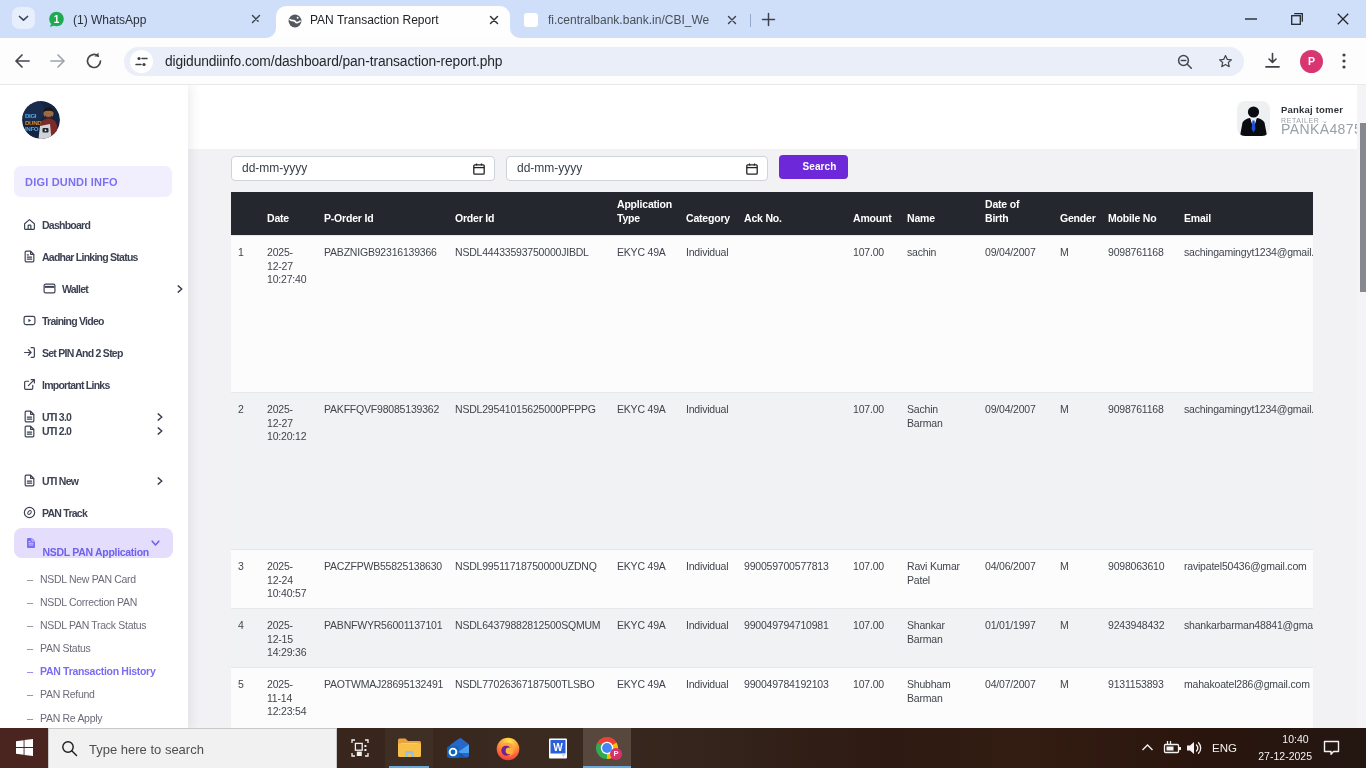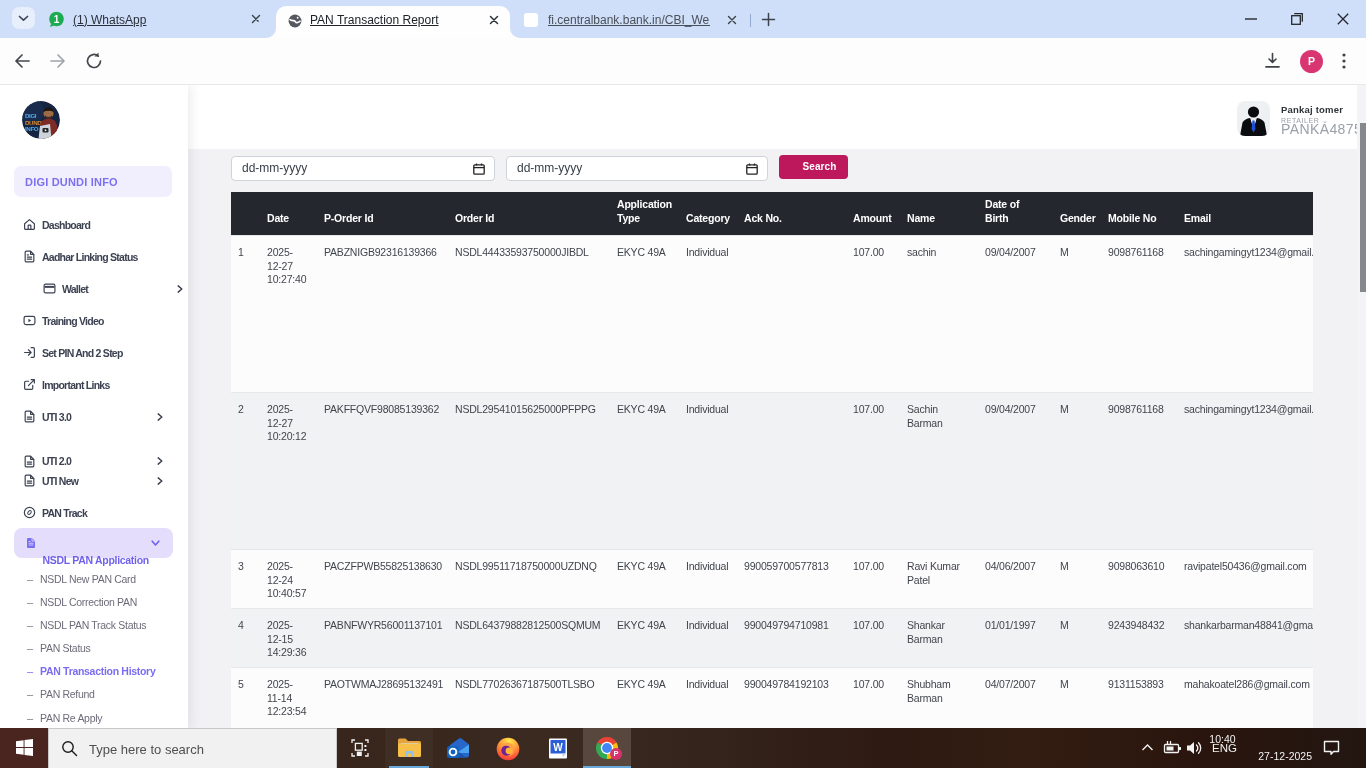--- a/index.html
+++ b/index.html
@@ -4,21 +4,21 @@
 <style>
 * { margin:0; padding:0; box-sizing:border-box; }
 html,body { width:1366px; height:768px; overflow:hidden; }
 body { font-family:"Liberation Sans", sans-serif; }
 #desk { position:relative; width:1366px; height:768px; background:#fff; overflow:hidden; }
 .abs { position:absolute; }
 
 
 #tabbar { position:absolute; left:0; top:0; width:1366px; height:38px; background:#cfdef9; }
 #tsearch { position:absolute; left:12px; top:7px; width:23px; height:22px; border-radius:7px; background:#e7eefc; }
-.tabtitle { position:absolute; top:12.5px; font-size:12px; color:#2b313a; white-space:nowrap;text-decoration:underline; }
+.tabtitle { position:absolute; top:12.5px; font-size:12px; color:#2b313a; white-space:nowrap; }
 #activetab { position:absolute; left:276px; top:6px; width:234px; height:32px; background:#fefefe; border-radius:10px 10px 0 0; }
 .flare { position:absolute; width:10px; height:10px; bottom:0; background:#fefefe; }
 .flare i { position:absolute; width:20px; height:20px; border-radius:50%; background:#cfdef9; }
 
 
 #toolbar { position:absolute; left:0; top:38px; width:1366px; height:47px; background:#fdfdfe; border-bottom:1px solid #e7e9ed; }
 #omnibox { position:absolute; left:124px; top:9px; width:1120px; height:29px; border-radius:15px; background:#e9eef8; }
 #urltext { position:absolute; left:41px; top:6.5px; font-size:13.8px; color:#24272c; letter-spacing:-0.1px; white-space:nowrap; }
 #tunecirc { position:absolute; left:6px; top:3px; width:23px; height:23px; border-radius:50%; background:#fff; }
 
@@ -38,21 +38,21 @@
 .smi .dash { position:absolute; left:27px; top:50%; transform:translateY(-50%); font-size:11px; color:#7d7a88; }
 .smi .t { position:absolute; left:40px; top:50%; transform:translateY(-50%); font-size:10.5px; font-weight:500; letter-spacing:-0.3px; color:#6e6b79; white-space:nowrap; }
 
 
 #uavatar { position:absolute; left:1237px; top:16px; width:33px; height:35px; border-radius:8px; background:#eef0f1; overflow:hidden; }
 .utxt { position:absolute; left:1281px; white-space:nowrap; }
 
 
 .dinput { position:absolute; top:70.5px; height:25px; background:#fff; border:1px solid #cfd3da; border-radius:4px; }
 .dinput .ph { position:absolute; left:10px; top:50%; transform:translateY(-50%); font-size:12px; color:#39404a; }
-#searchbtn { position:absolute; left:779px; top:70px; width:69px; height:24px; background:#be185d; border-radius:4px; color:#fff; font-size:10px; font-weight:bold; text-align:center; line-height:24px; letter-spacing:0.1px;padding-left:12px; }
+#searchbtn { position:absolute; left:779px; top:70px; width:69px; height:24px; background:#6d28d9; border-radius:4px; color:#fff; font-size:10px; font-weight:bold; text-align:center; line-height:24px; letter-spacing:0.1px;padding-left:12px; }
 
 
 #tbl { position:absolute; left:231px; top:106.5px; width:1082px; border-collapse:collapse; table-layout:fixed; }
 #tbl th { background:#24282e; color:#fff; font-size:10.5px; font-weight:bold; letter-spacing:-0.2px; text-align:left; vertical-align:bottom; padding:0 6px 10px 0; line-height:14px; }
 #tbl th:first-child, #tbl td:first-child { padding-left:7px; }
 #tbl td { font-size:10.5px; letter-spacing:-0.2px; color:#41454c; vertical-align:top; padding:10px 6px 0 0; line-height:13.5px; overflow:hidden; border-top:1px solid #e7e8ea; }
 #tbl tr.odd td { background:#fcfcfd; }
 #tbl tr.even td { background:#f1f2f3; }
 
 
@@ -132,20 +132,39 @@
     <svg class="abs" style="left:13px;top:14px" width="18" height="18" viewBox="0 0 18 18">
         <path d="M16 9 H3 M9 3 L3 9 L9 15" fill="none" stroke="#43474d" stroke-width="1.7" stroke-linecap="round" stroke-linejoin="round"></path>
       </svg>
     <svg class="abs" style="left:49px;top:14px" width="18" height="18" viewBox="0 0 18 18">
         <path d="M2 9 H15 M9 3 L15 9 L9 15" fill="none" stroke="#a0a5ab" stroke-width="1.7" stroke-linecap="round" stroke-linejoin="round"></path>
       </svg>
     <svg class="abs" style="left:85px;top:14px" width="18" height="18" viewBox="0 0 18 18">
       <path d="M15.5 9 a6.5 6.5 0 1 1 -2.2-4.9" fill="none" stroke="#43474d" stroke-width="1.7" stroke-linecap="round"></path>
       <path d="M13.5 0.5 V4.6 H9.4 Z" fill="#43474d"></path>
     </svg>
+    <div id="omnibox">
+      <div id="tunecirc">
+        <svg width="23" height="23" viewBox="0 0 23 23">
+          <circle cx="9" cy="8.5" r="1.6" fill="#3c4043"></circle>
+            <path d="M12 8.5 H17" stroke="#3c4043" stroke-width="1.5" stroke-linecap="round"></path>
+          <circle cx="14" cy="14.5" r="1.6" fill="#3c4043"></circle>
+            <path d="M6 14.5 H11" stroke="#3c4043" stroke-width="1.5" stroke-linecap="round"></path>
+        </svg>
+      </div>
+      <div id="urltext">digidundiinfo.com/dashboard/pan-transaction-report.php</div>
+      <svg class="abs" style="left:1053px;top:7px" width="16" height="16" viewBox="0 0 16 16">
+        <circle cx="6.5" cy="6.5" r="4.9" fill="none" stroke="#43474d" stroke-width="1.5"></circle>
+        <path d="M10.3 10.3 L14.3 14.3" stroke="#43474d" stroke-width="1.5" stroke-linecap="round"></path>
+        <path d="M4.2 6.5 H8.8" stroke="#43474d" stroke-width="1.4" stroke-linecap="round"></path>
+      </svg>
+      <svg class="abs" style="left:1093px;top:6px" width="17" height="17" viewBox="0 0 24 24">
+          <path d="M12 3.6 L14.5 9 L20.4 9.6 L16 13.5 L17.3 19.3 L12 16.3 L6.7 19.3 L8 13.5 L3.6 9.6 L9.5 9 Z" fill="none" stroke="#43474d" stroke-width="1.7" stroke-linejoin="round"></path>
+        </svg>
+    </div>
     <svg class="abs" style="left:1264px;top:14px" width="17" height="17" viewBox="0 0 17 17">
       <path d="M8.5 1.5 V10 M5 7 L8.5 10.5 L12 7" fill="none" stroke="#3f4348" stroke-width="1.6" stroke-linecap="round" stroke-linejoin="round"></path>
       <path d="M2 14.8 H15" stroke="#3f4348" stroke-width="1.8" stroke-linecap="round"></path>
     </svg>
     <div class="abs" style="left:1300px;top:12px;width:23px;height:23px;border-radius:50%;background:#d93671;color:#fff;font-size:10.5px;font-weight:bold;text-align:center;line-height:23px;">P</div>
     <svg class="abs" style="left:1341px;top:14px" width="6" height="18" viewBox="0 0 6 18">
       <circle cx="3" cy="3" r="1.6" fill="#3f4348"></circle>
         <circle cx="3" cy="9" r="1.6" fill="#3f4348"></circle>
         <circle cx="3" cy="15" r="1.6" fill="#3f4348"></circle>
     </svg>
@@ -235,21 +254,21 @@
       </div>
       <div class="mi" style="top:320.5px;">
         <svg width="17" height="17" viewBox="0 0 24 24">
             <path d="M14 2 H6 a2 2 0 0 0 -2 2 v16 a2 2 0 0 0 2 2 h12 a2 2 0 0 0 2 -2 V8 Z M14 2 V8 H20 M8 13 H16 M8 17 H16" fill="none" stroke="#3c4252" stroke-width="2.2" stroke-linecap="round" stroke-linejoin="round"></path>
           </svg>
         <span class="t">UTI 3.0</span>
         <svg class="chev" width="8" height="10" viewBox="0 0 8 10">
             <path d="M2 1.5 L6 5 L2 8.5" fill="none" stroke="#3c4252" stroke-width="1.6" stroke-linecap="round" stroke-linejoin="round"></path>
           </svg>
       </div>
-      <div class="mi" style="top:365px;padding-left:9px;">
+      <div class="mi" style="top:335px;padding-left:9px;">
         <svg width="17" height="17" viewBox="0 0 24 24">
             <path d="M14 2 H6 a2 2 0 0 0 -2 2 v16 a2 2 0 0 0 2 2 h12 a2 2 0 0 0 2 -2 V8 Z M14 2 V8 H20 M8 13 H16 M8 17 H16" fill="none" stroke="#3c4252" stroke-width="2.2" stroke-linecap="round" stroke-linejoin="round"></path>
           </svg>
         <span class="t">UTI 2.0</span>
         <svg class="chev" width="8" height="10" viewBox="0 0 8 10">
             <path d="M2 1.5 L6 5 L2 8.5" fill="none" stroke="#3c4252" stroke-width="1.6" stroke-linecap="round" stroke-linejoin="round"></path>
           </svg>
       </div>
       <div class="mi" style="top:384.5px;">
         <svg width="17" height="17" viewBox="0 0 24 24">
@@ -267,21 +286,21 @@
           </svg>
         <span class="t">PAN Track</span>
       </div>
 
       <div id="actpill">
         <svg class="abs" style="left:11px;top:9px" width="12" height="12" viewBox="0 0 24 24">
             <path d="M14 2 H6 a2 2 0 0 0 -2 2 v16 a2 2 0 0 0 2 2 h12 a2 2 0 0 0 2 -2 V8 Z" fill="#7a6ef5"></path>
             <path d="M14 2 V8 H20" fill="none" stroke="#e4defc" stroke-width="1.6"></path>
             <path d="M8 12.5 H16 M8 16 H16 M8 9 H10.5" stroke="#e4defc" stroke-width="1.6" stroke-linecap="round"></path>
           </svg>
-        <span class="abs" style="left:28.5px;top:26px;font-size:10.5px;font-weight:bold;letter-spacing:-0.3px;color:#6f61ee;white-space:nowrap;">NSDL PAN Application</span>
+        <span class="abs" style="left:28.5px;top:18px;font-size:10.5px;font-weight:bold;letter-spacing:-0.3px;color:#6f61ee;white-space:nowrap;">NSDL PAN Application</span>
         <svg class="abs" style="right:13px;top:12px" width="9" height="7" viewBox="0 0 9 7">
             <path d="M1.2 1.2 L4.5 5 L7.8 1.2" fill="none" stroke="#6f61ee" stroke-width="1.6" stroke-linecap="round" stroke-linejoin="round"></path>
           </svg>
       </div>
 
       <div class="smi" style="top:483.5px;">
           <span class="dash">–</span>
           <span class="t">NSDL New PAN Card</span>
         </div>
       <div class="smi" style="top:506.5px;">
@@ -548,20 +567,20 @@
       <rect x="2.5" y="4.5" width="14" height="8" rx="1" fill="none" stroke="#f2f2f2" stroke-width="1.3"></rect>
       <rect x="17" y="7" width="2" height="3" fill="#f2f2f2"></rect>
       <rect x="4.5" y="6.5" width="7" height="4" fill="#f2f2f2"></rect>
       <path d="M5.5 4 V1 M8.5 4 V1" stroke="#f2f2f2" stroke-width="1.3"></path>
     </svg>
     <svg class="abs" style="left:1186px;top:12px" width="17" height="16" viewBox="0 0 17 16">
       <path d="M1 5.5 H4 L8 2 V14 L4 10.5 H1 Z" fill="#f2f2f2"></path>
       <path d="M10.5 5 A4.5 4.5 0 0 1 10.5 11 M12.5 2.7 A7.5 7.5 0 0 1 12.5 13.3" fill="none" stroke="#f2f2f2" stroke-width="1.3" stroke-linecap="round"></path>
     </svg>
     <div class="trayt" style="left:1212px;top:14px;font-size:11.5px;">ENG</div>
-    <div class="trayt" style="left:1189px;top:5px;width:67px;text-align:center;">10:40</div>
+    <div class="trayt" style="left:1262px;top:5px;width:67px;text-align:center;">10:40</div>
     <div class="trayt" style="left:1245px;top:22px;width:67px;text-align:right;">27-12-2025</div>
     <svg class="abs" style="left:1323px;top:12px" width="17" height="16" viewBox="0 0 17 16">
       <path d="M1.5 1.5 H15.5 V11.5 H10.5 L8 14.2 V11.5 H1.5 Z" fill="none" stroke="#f2f2f2" stroke-width="1.4" stroke-linejoin="round"></path>
     </svg>
   </div>
 
 </div>
 
 </body></html>

